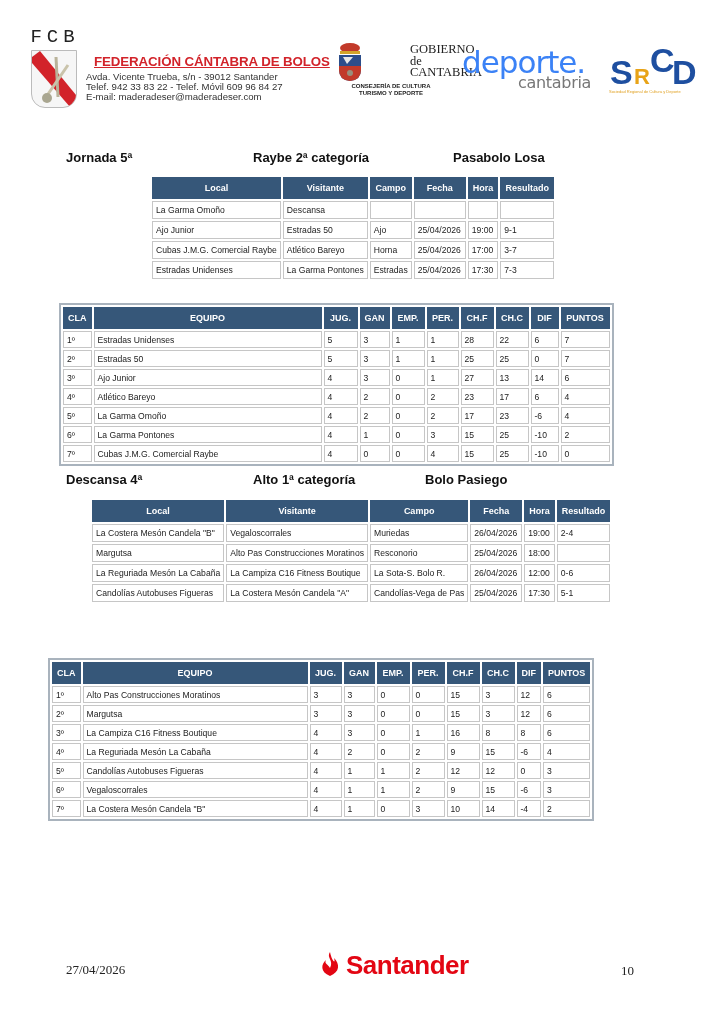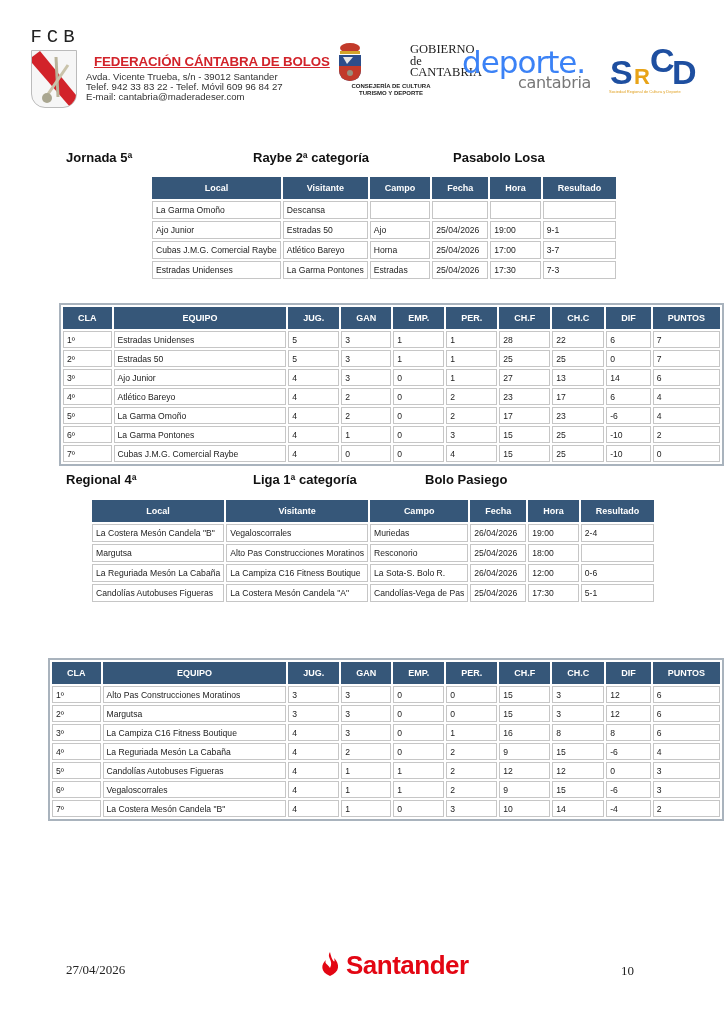--- a/index.html
+++ b/index.html
@@ -27,21 +27,21 @@
   .srcd { left:606px; top:40px; width:104px; height:60px; }
   .srcd-cap { left:609px; top:89px; font-size:4px; color:#e0a020; }
 
   
   .sec-h { font-size:13px; font-weight:bold; color:#111; }
 
   
   table { border-collapse:separate; border-spacing:2px; position:absolute; background:#fff; }
   table.std { border:2px solid #a9b3bd; }
   th { background:#365779; color:#fff; font-weight:bold; font-size:9px; text-align:center;
-       height:22px; padding:0 15px; font-family:"Liberation Sans", sans-serif; }
+       height:22px; padding:0 5px; font-family:"Liberation Sans", sans-serif; }
   td { font-size:8.6px; height:15px; padding:0 3px; border:1px solid #c6c6c6; color:#222;
        white-space:nowrap; font-family:"Liberation Sans", sans-serif; }
   .tbl-sched th { height:22px; }
   .tbl-sched td { height:16px; }
 
   
   .foot-date { left:66px; top:962px; font-family:"Liberation Serif", serif; font-size:13px; color:#222; }
   .foot-page { left:621px; top:963px; font-family:"Liberation Serif", serif; font-size:13px; color:#222; }
   .santander-flame { left:316px; top:950px; }
   .santander-text { left:346px; top:950px; font-size:26px; color:#e30613; font-weight:bold; letter-spacing:-0.5px; }
@@ -56,21 +56,21 @@
       <polygon points="0,6 8,0 44,44 44,56 38,56 0,12" fill="#d2232a"></polygon>
       <line x1="24" y1="6" x2="26" y2="46" stroke="#b9b39a" stroke-width="3"></line>
       <line x1="36" y1="14" x2="14" y2="46" stroke="#c9c3aa" stroke-width="3"></line>
       <circle cx="15" cy="47" r="5" fill="#a9a690"></circle>
     </svg>
   </div>
 </div>
 <div class="abs fed-title">FEDERACIÓN CÁNTABRA DE BOLOS</div>
 <div class="abs fed-line" style="top:71px">Avda. Vicente Trueba, s/n - 39012 Santander</div>
 <div class="abs fed-line" style="top:81px">Telef. 942 33 83 22  - Telef. Móvil 609 96 84 27</div>
-<div class="abs fed-line" style="top:91px">E-mail: cantabria@maderadeser.com</div>
+<div class="abs fed-line" style="top:91px">E-mail: maderadeser@maderadeser.com</div>
 
 <div class="abs gob-logo">
   <svg width="26" height="40" viewBox="0 0 26 40">
     <ellipse cx="13" cy="6" rx="10" ry="5" fill="#c23a2a"></ellipse>
     <rect x="3" y="9" width="20" height="3" fill="#d4a52a"></rect>
     <path d="M2,13 H24 V28 Q24,38 13,39 Q2,38 2,28 Z" fill="#2c4d8a"></path>
     <path d="M2,24 H24 V28 Q24,38 13,39 Q2,38 2,28 Z" fill="#c23a2a"></path>
     <circle cx="13" cy="31" r="3" fill="#9a8f7c"></circle>
     <polygon points="6,15 10,22 16,15" fill="#e8e8e8"></polygon>
   </svg>
@@ -265,22 +265,22 @@
         <td>0</td>
         <td>4</td>
         <td>15</td>
         <td>25</td>
         <td>-10</td>
         <td>0</td>
       </tr>
     </tbody>
 </table>
 
-<div class="abs sec-h" style="left:66px; top:472px">Regional 4ª</div>
-<div class="abs sec-h" style="left:253px; top:472px">Liga 1ª categoría</div>
+<div class="abs sec-h" style="left:66px; top:472px">Descansa 4ª</div>
+<div class="abs sec-h" style="left:253px; top:472px">Alto 1ª categoría</div>
 <div class="abs sec-h" style="left:425px; top:472px">Bolo Pasiego</div>
 
 <table class="tbl-sched" id="s2-sched" style="left:90px; top:498px;">
   <colgroup>
       <col style="width:122px">
       <col style="width:137px">
       <col style="width:87px">
       <col style="width:52px">
       <col style="width:24px">
       <col style="width:48px">

